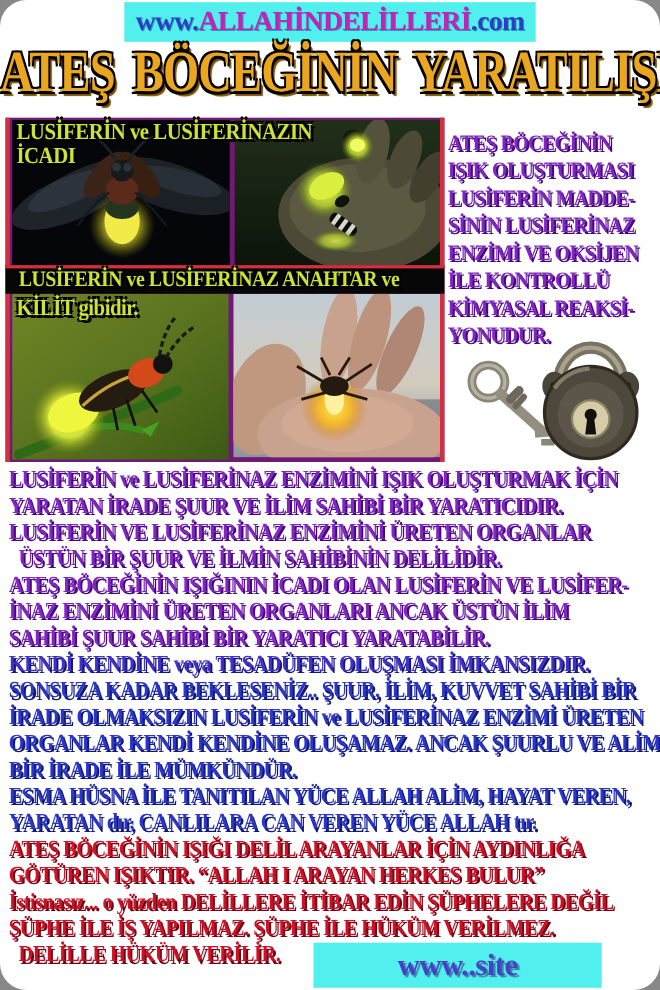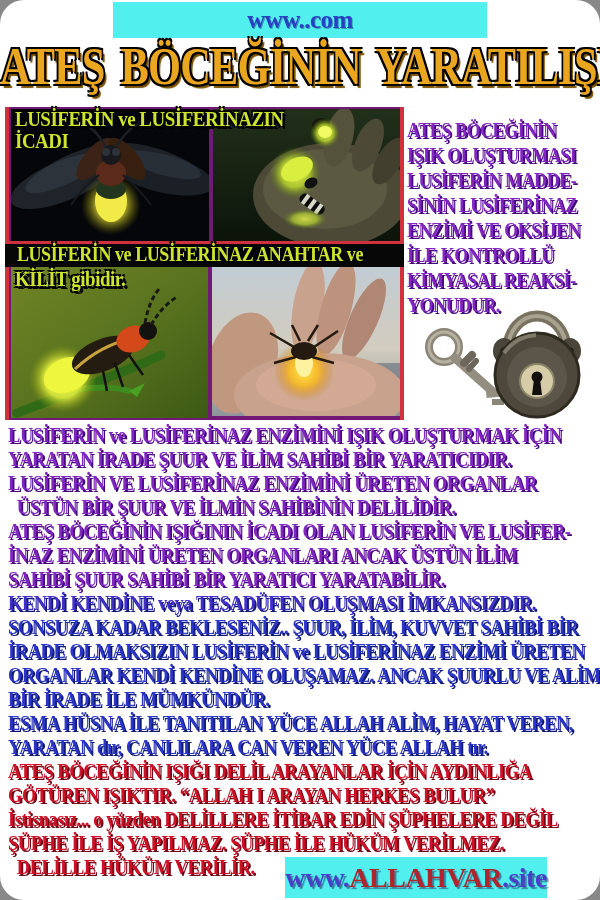--- a/index.html
+++ b/index.html
@@ -85,20 +85,21 @@
   .footer-banner .f-blue{color:var(--c-footer_blue);}
   .footer-banner .f-red{color:var(--c-footer_red);}
 </style>
 </head>
 <body>
 
 <div class="page">
 
   <div class="top-banner">
     <span class="url-blue">www.</span>
+      <span class="url-magenta">ALLAHİNDELİLLERİ</span>
       <span class="url-blue">.com</span>
   </div>
 
   <div class="title">ATEŞ BÖCEĞİNİN YARATILIŞI</div>
 
   <div class="gallery">
 
     <div class="tile t1">
       <svg viewBox="0 0 198 132" preserveAspectRatio="none">
         <defs>
@@ -291,17 +292,16 @@
     <div class="bodyline" data-color="blue">YARATAN dır, CANLILARA   CAN   VEREN  YÜCE  ALLAH tır.</div>
     <div class="bodyline" data-color="red">ATEŞ  BÖCEĞİNİN  IŞIĞI  DELİL  ARAYANLAR  İÇİN  AYDINLIĞA</div>
     <div class="bodyline" data-color="red">GÖTÜREN  IŞIKTIR. “ALLAH  I   ARAYAN  HERKES  BULUR”</div>
     <div class="bodyline" data-color="red">İstisnasız... o  yüzden  DELİLLERE  İTİBAR EDİN  ŞÜPHELERE  DEĞİL</div>
     <div class="bodyline" data-color="red">ŞÜPHE  İLE  İŞ YAPILMAZ. ŞÜPHE  İLE  HÜKÜM  VERİLMEZ.</div>
     <div class="bodyline" data-color="red indent">DELİLLE  HÜKÜM  VERİLİR.</div>
   </div>
 
   <div class="footer-banner">
     <span class="f-blue">www.</span>
-      <span class="f-red">ALLAHVAR</span>
       <span class="f-blue">.site</span>
   </div>
 
 </div>
 
 </body></html>

